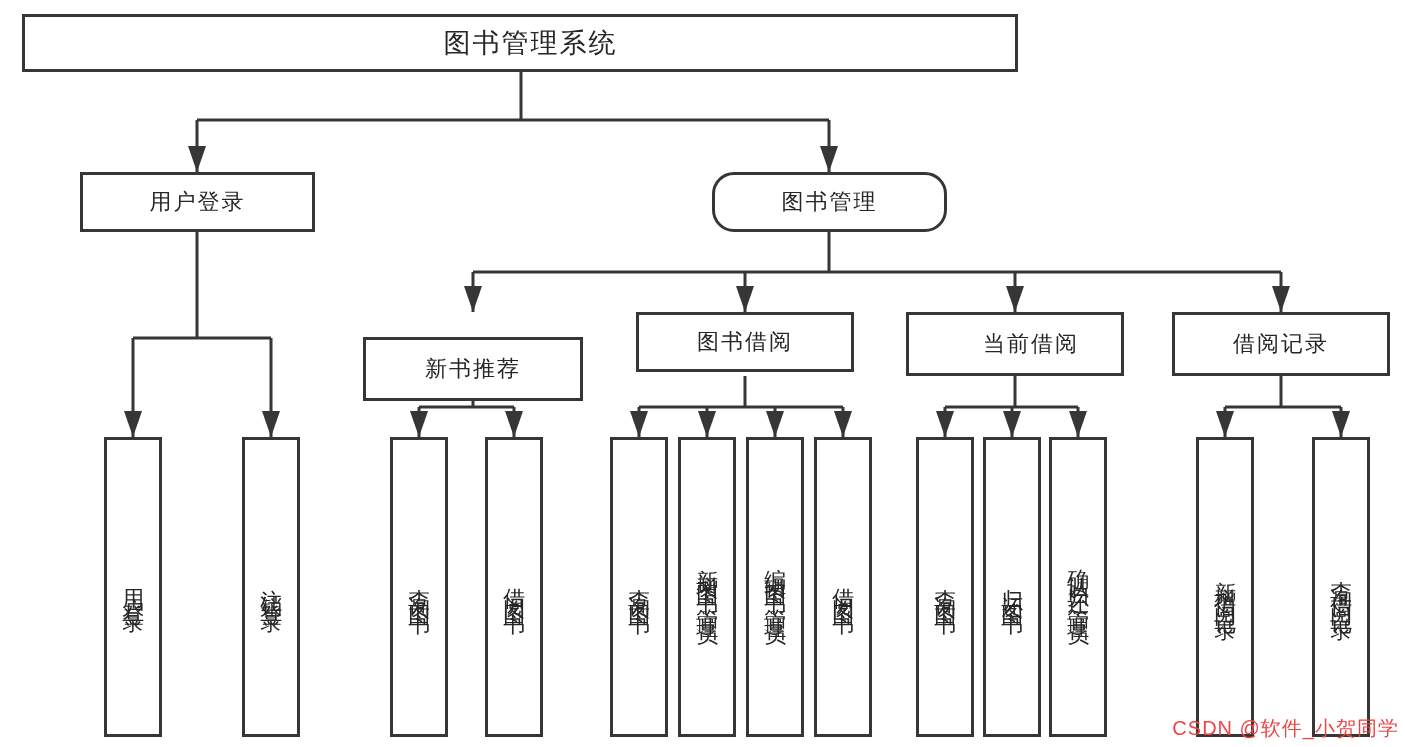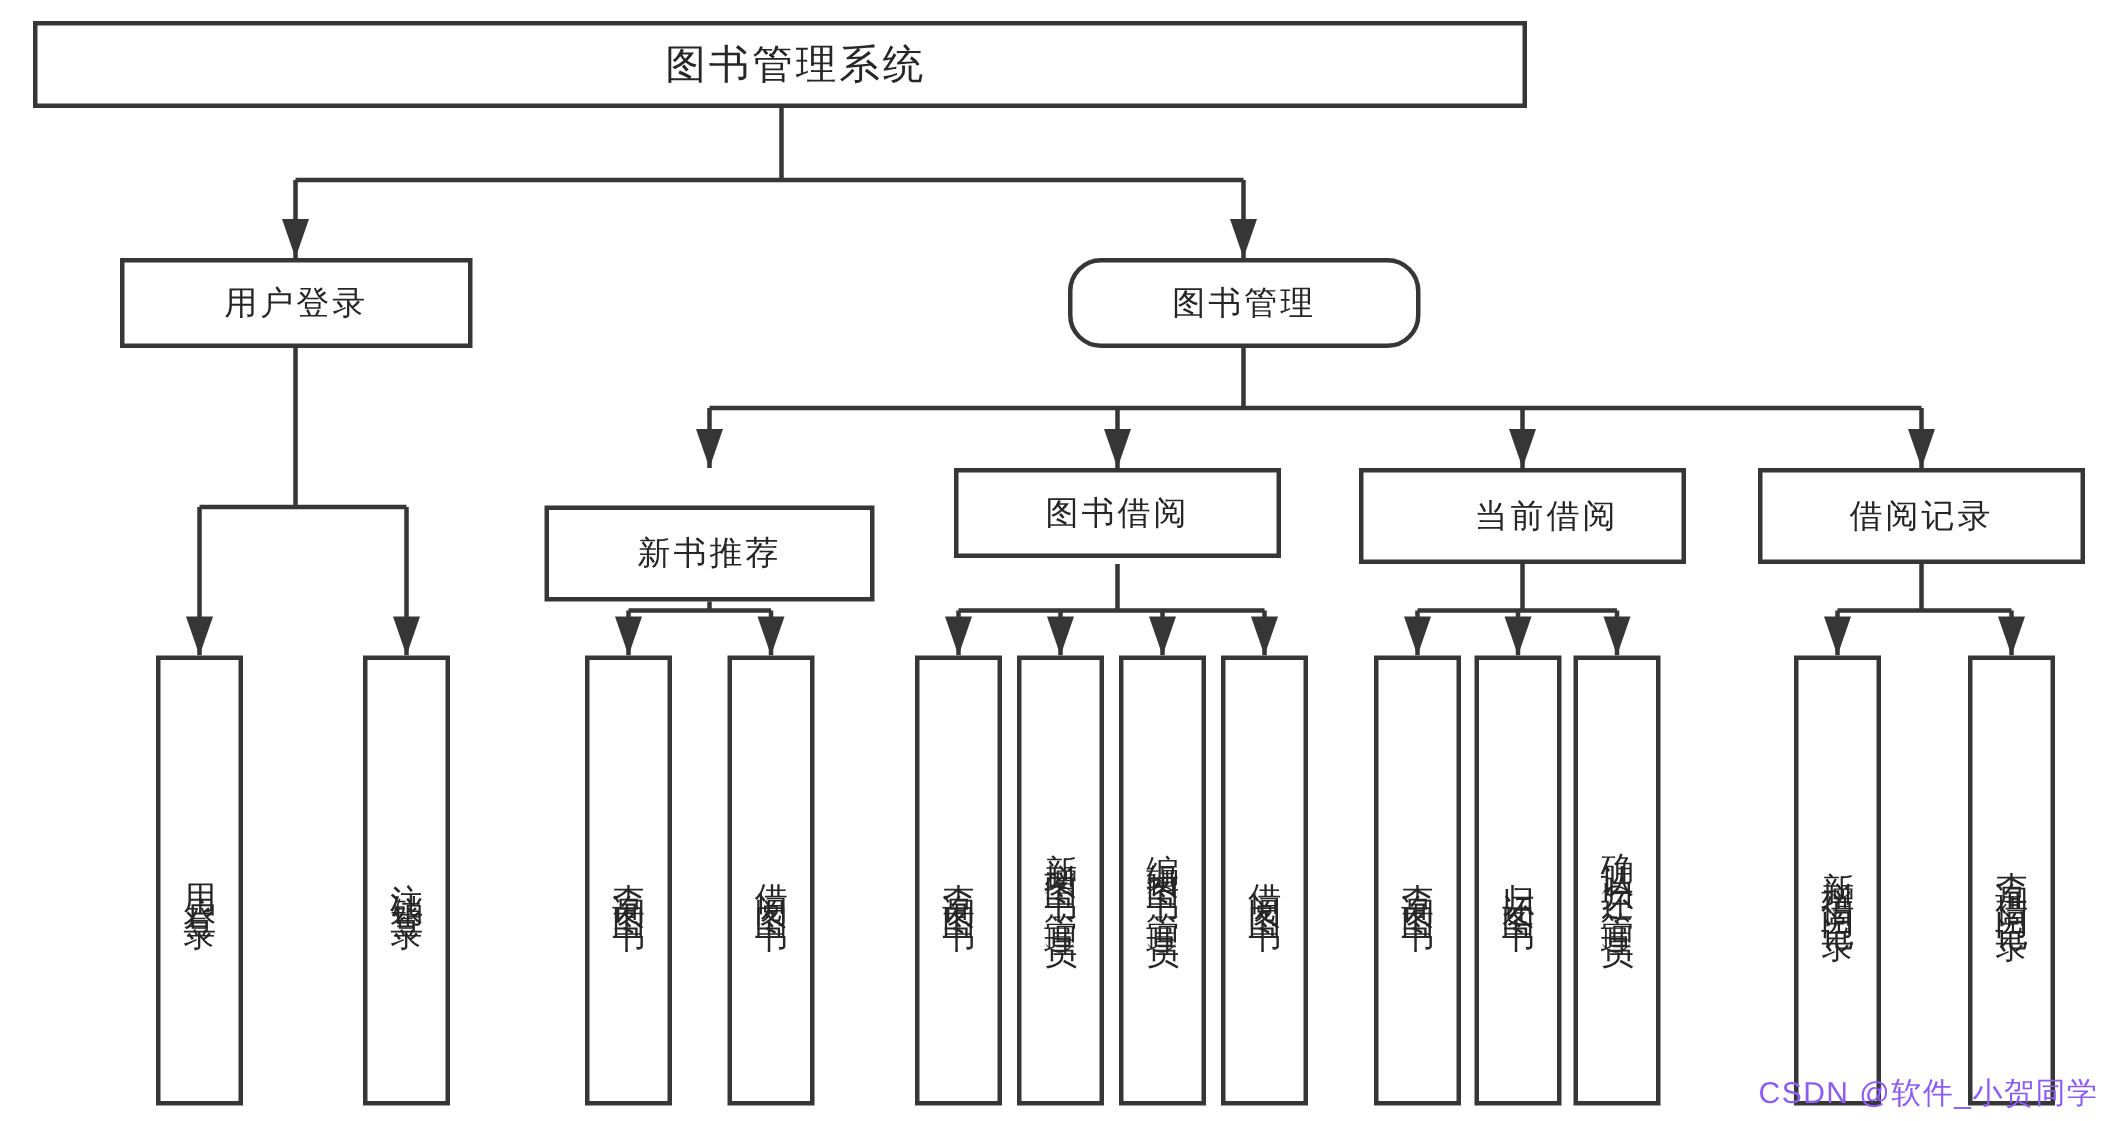--- a/index.html
+++ b/index.html
@@ -28,21 +28,21 @@
     writing-mode:vertical-rl;
     text-orientation:mixed;
     font-size:22px;
     letter-spacing:8px;
     line-height:1.2;
   }
   .watermark{
     position:absolute;z-index:3;
     right:6px;bottom:5px;
     font-size:20px;
-    color:#8b5cf6;
+    color:#ef4444;
     letter-spacing:1px;
   }
 </style>
 </head>
 <body>
 
 <div class="stage">
 
   <svg class="wires" width="1405" height="747" viewBox="0 0 1405 747">
     <g fill="none" stroke="#363636" stroke-width="3">

